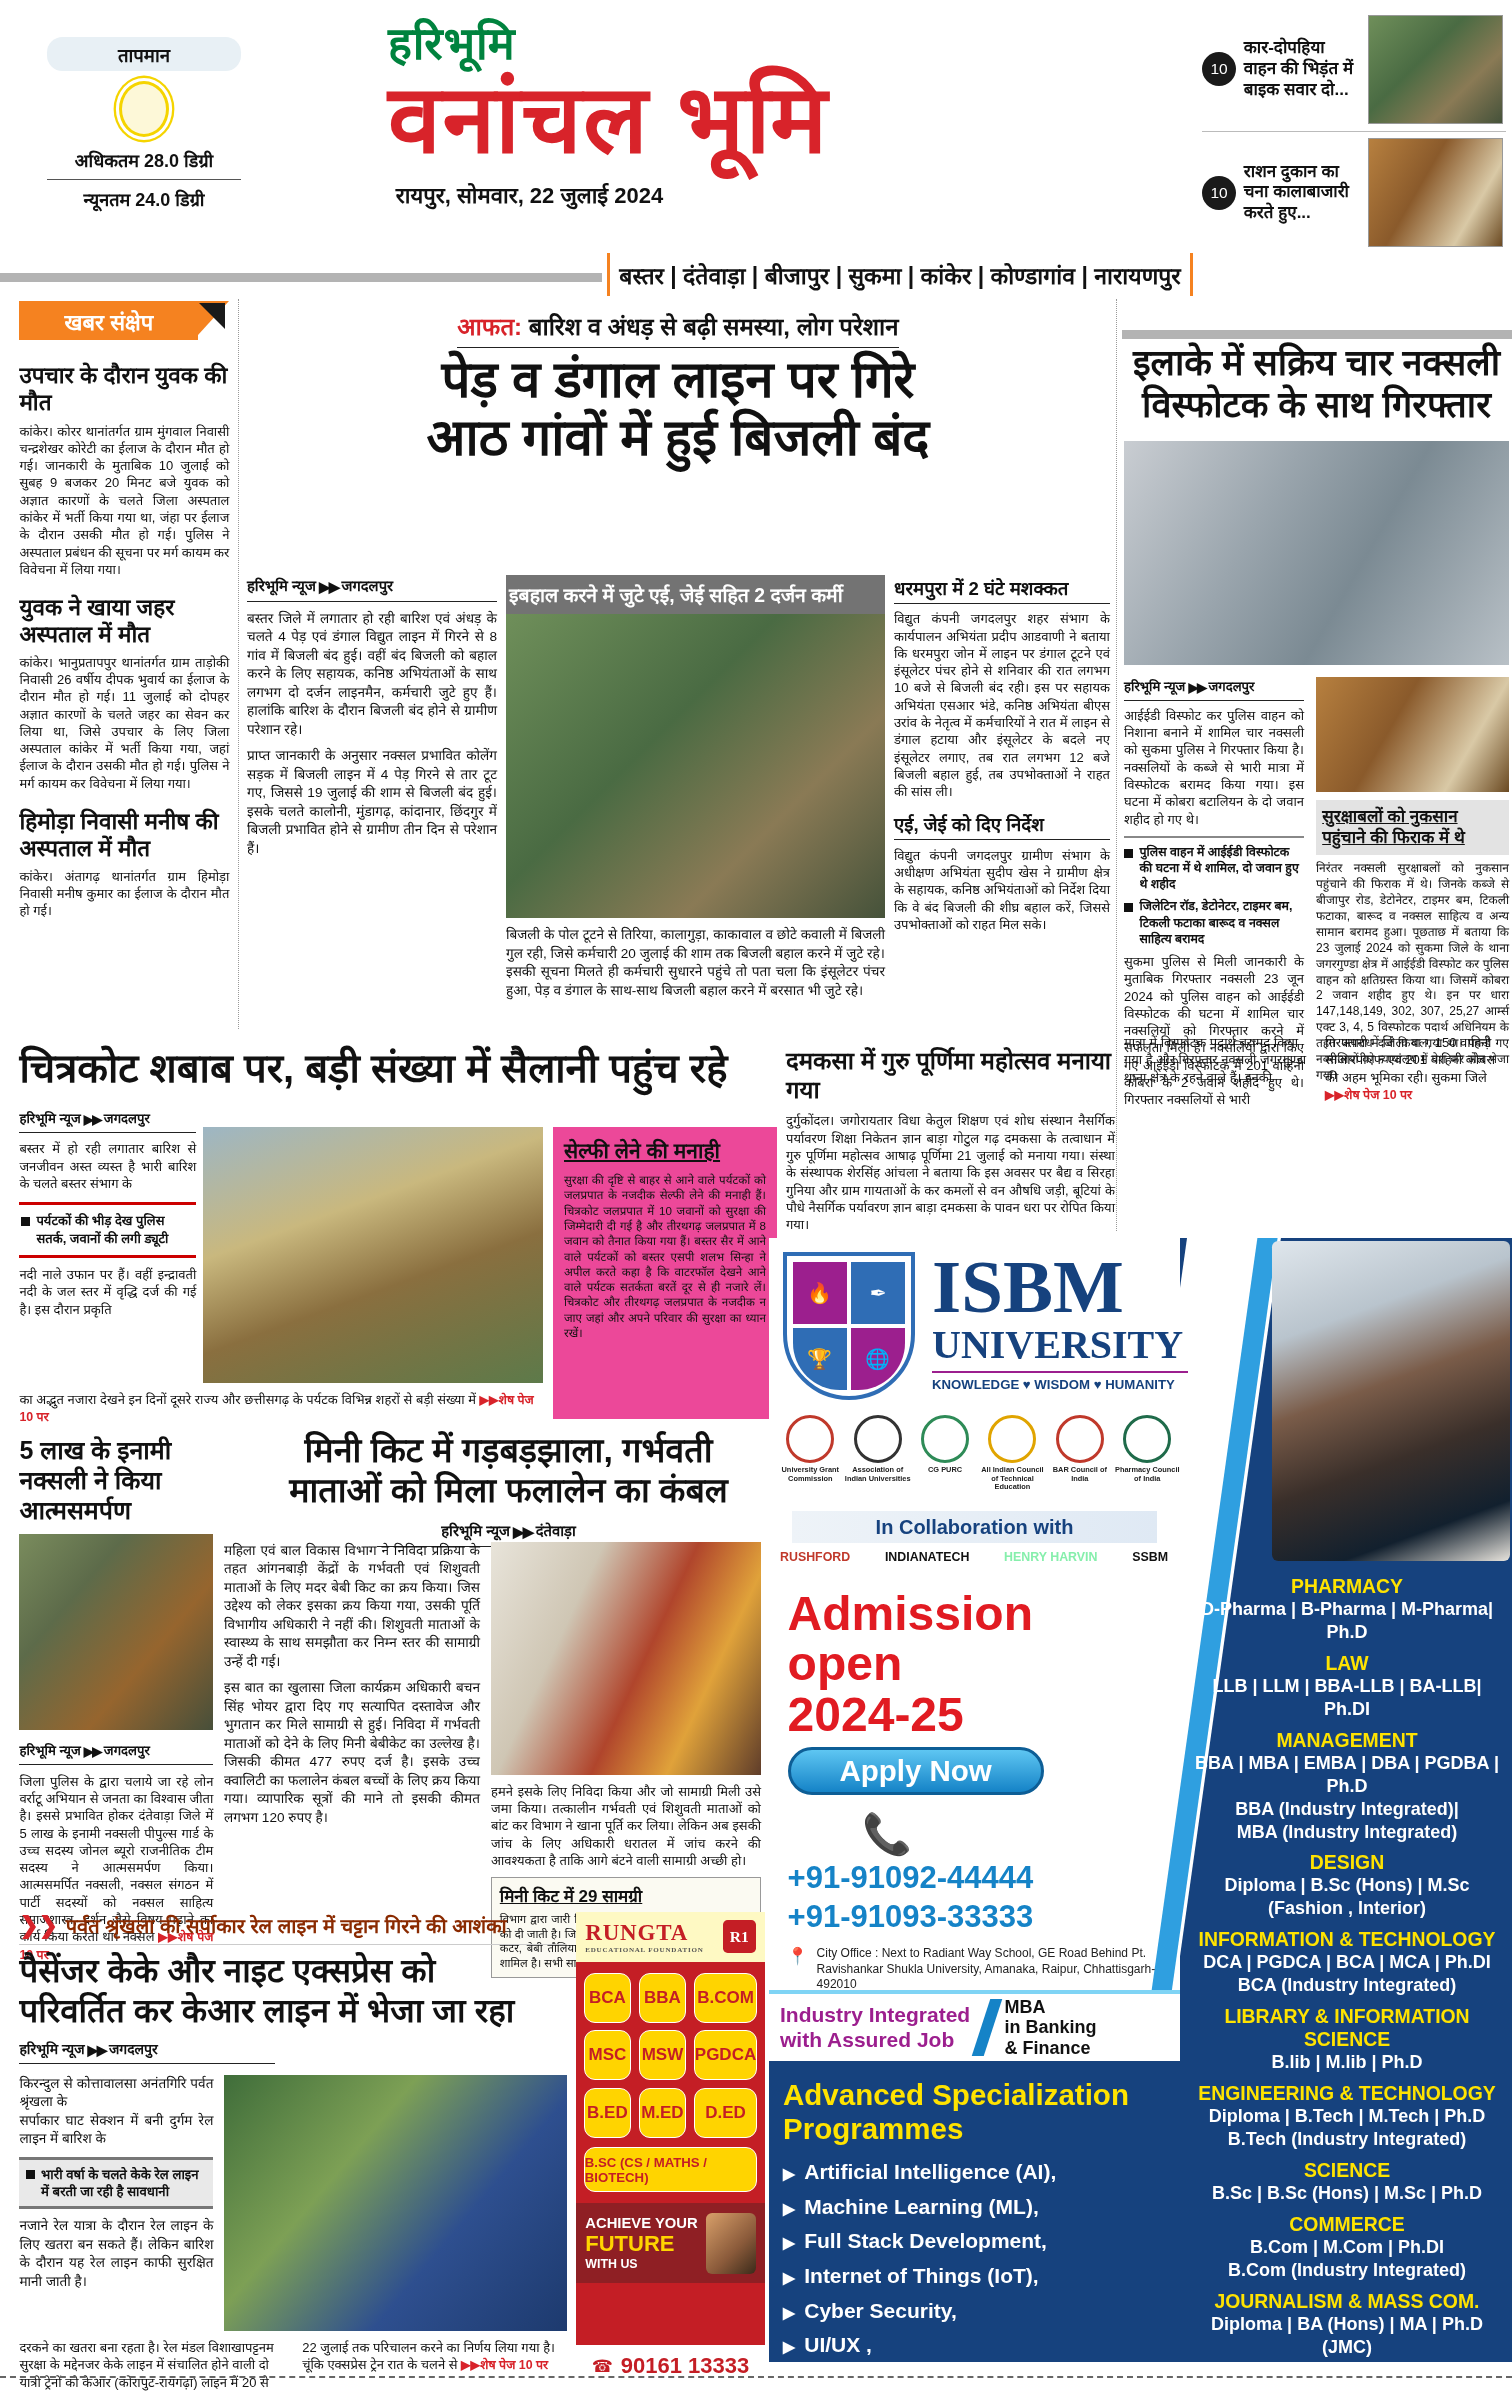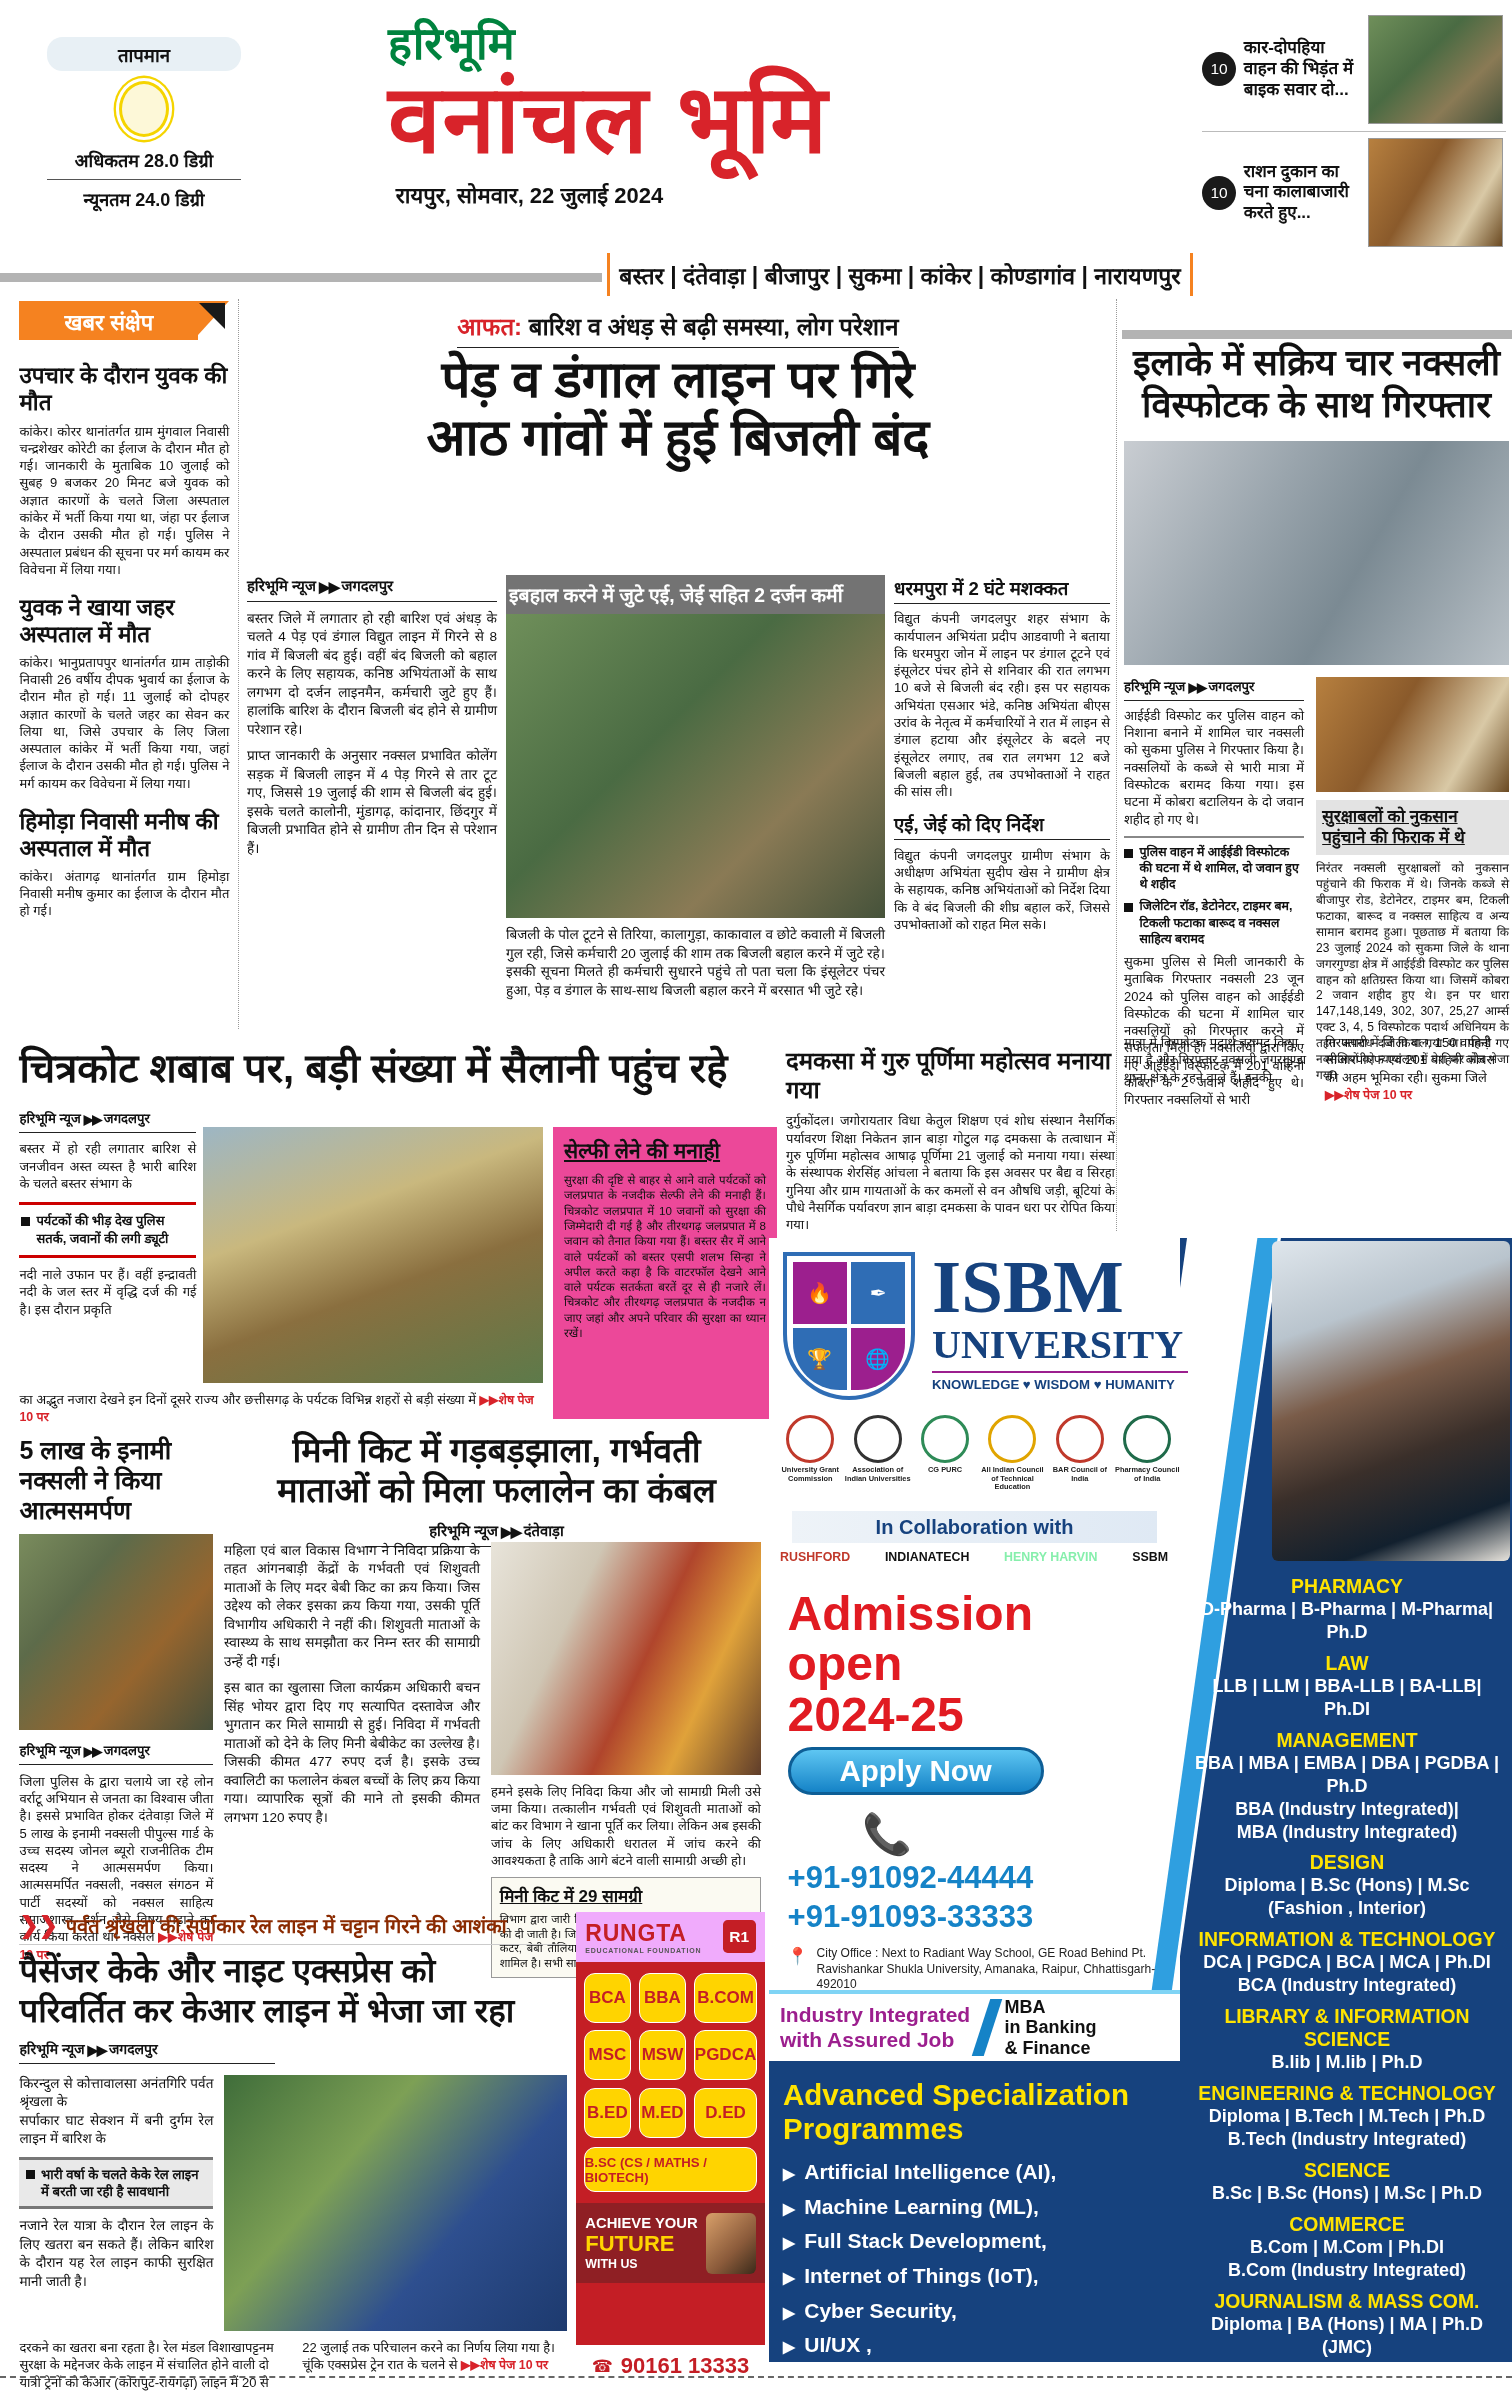--- a/index.html
+++ b/index.html
@@ -210,21 +210,21 @@
       <span class="sep">▶▶</span>
       <span>जगदलपुर</span>
   </div>
   <div class="hr" style="margin:4.7px 0 7.8px;background:#999;"></div>
   <div class="body-sm just">
     <span>जिला पुलिस के द्वारा चलाये जा रहे लोन वर्राटू अभियान से जनता का विश्वास जीता है। इससे प्रभावित होकर दंतेवाड़ा जिले में 5 लाख के इनामी नक्सली पीपुल्स गार्ड के उच्च सदस्य जोनल ब्यूरो राजनीतिक टीम सदस्य ने आत्मसमर्पण किया। आत्मसमर्पित नक्सली, नक्सल संगठन में पार्टी सदस्यों को नक्सल साहित्य समाजशास्त्र, दर्शन जैसे विषय पढ़ाने का कार्य किया करता था। नक्सल</span>
     <span class="jump" style="font-size:12.4px;">▶▶शेष पेज 10 पर</span>
   </div>
 </div>
 
-<div class="abs" style="left:228px;top:1430px;width:537px;">
+<div class="abs" style="left:240px;top:1430px;width:537px;">
   <div style="font-weight:bold;font-size:34px;line-height:1.18;text-align:center;">
     <div>मिनी किट में गड़बड़झाला, गर्भवती</div>
     <div>माताओं को मिला फलालेन का कंबल</div>
   </div>
   <div class="byline" style="font-size:14.8px;justify-content:center;margin-top:9.3px;">
     <span>हरिभूमि न्यूज</span>
       <span class="sep">▶▶</span>
       <span>दंतेवाड़ा</span>
   </div>
   <div class="hr" style="width:264px;margin:6.2px auto 0;"></div>
@@ -267,21 +267,21 @@
   </div>
   <div class="body-md just" style="margin-top:7.8px;">नजाने रेल यात्रा के दौरान रेल लाइन के लिए खतरा बन सकते हैं। लेकिन बारिश के दौरान यह रेल लाइन काफी सुरक्षित मानी जाती है।</div>
 </div>
 <div class="abs photo4" style="left:224px;top:2075px;width:343px;height:256px;"></div>
 <div class="abs" style="left:19.4px;top:2339px;width:547px;column-count:2;column-gap:18.6px;">
   <span class="body-sm just">दरकने का खतरा बना रहता है। रेल मंडल विशाखापट्टनम सुरक्षा के मद्देनजर केके लाइन में संचालित होने वाली दो यात्री ट्रेनों को केआर (कोरापुट-रायगढ़ा) लाइन में 20 से 22 जुलाई तक परिचालन करने का निर्णय लिया गया है। चूंकि एक्सप्रेस ट्रेन रात के चलने से</span>
   <span class="jump" style="font-size:12.4px;">▶▶शेष पेज 10 पर</span>
 </div>
 
 <div class="abs" style="left:576px;top:1912px;width:189px;height:475px;background:#c41e25;">
-  <div style="background:#f0abfc;padding:7.8px 9.3px;display:flex;align-items:center;justify-content:space-between;">
+  <div style="background:#fef9c3;padding:7.8px 9.3px;display:flex;align-items:center;justify-content:space-between;font-family:Liberation Serif, serif;">
     <div>
       <div style="color:#c41e25;font-weight:bold;font-size:23px;letter-spacing:0.8px;">RUNGTA</div>
       <div style="color:#555;font-size:7px;font-weight:bold;letter-spacing:0.8px;">EDUCATIONAL FOUNDATION</div>
     </div>
     <div style="background:#c41e25;color:#fff;font-weight:bold;font-size:15.5px;width:33px;height:33px;display:flex;align-items:center;justify-content:center;border-radius:4.7px;">R1</div>
   </div>
   <div style="display:grid;grid-template-columns:repeat(3,1fr);gap:7.8px;padding:11px 7.8px 0;">
     <div class="pill">BCA</div>
     <div class="pill">BBA</div>
     <div class="pill">B.COM</div>

